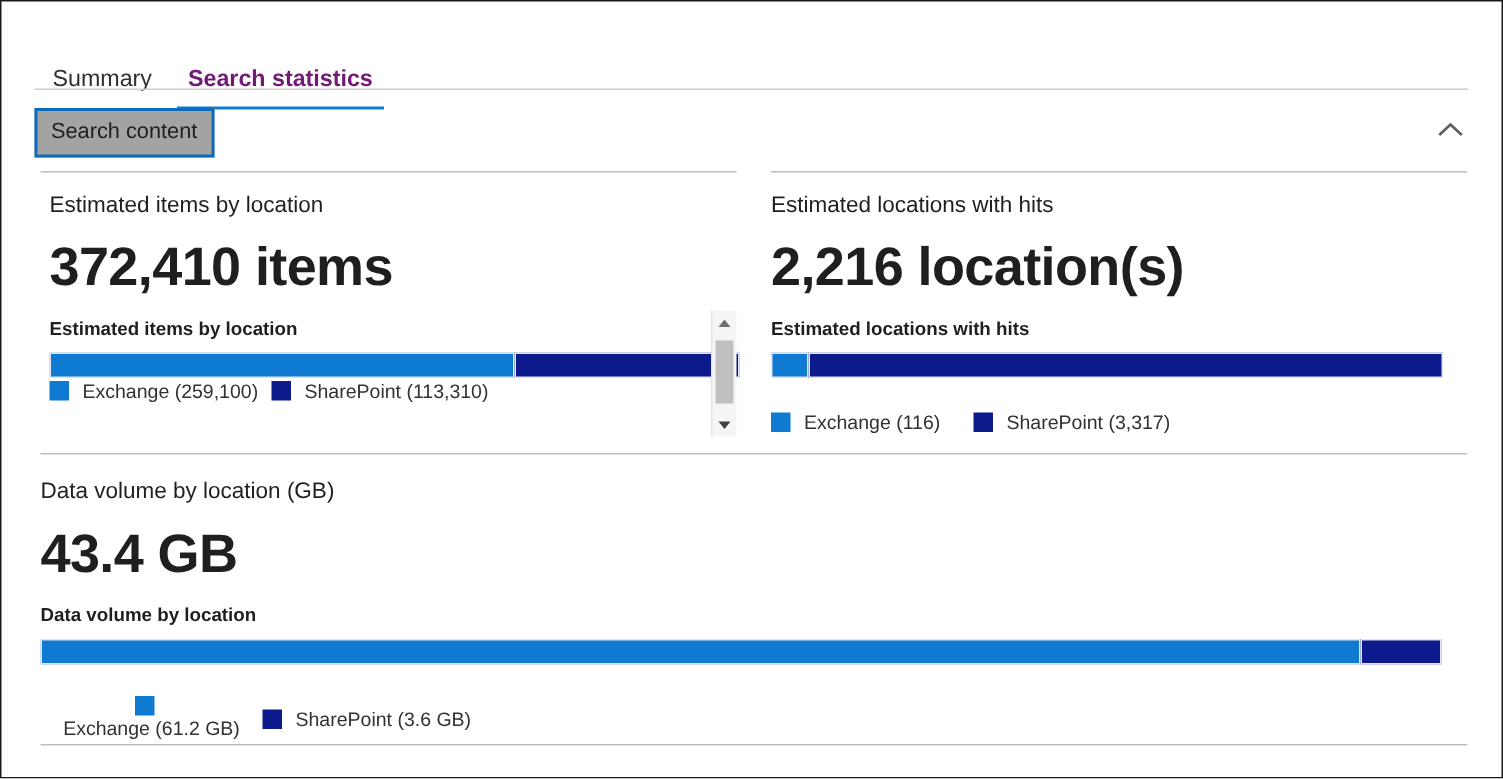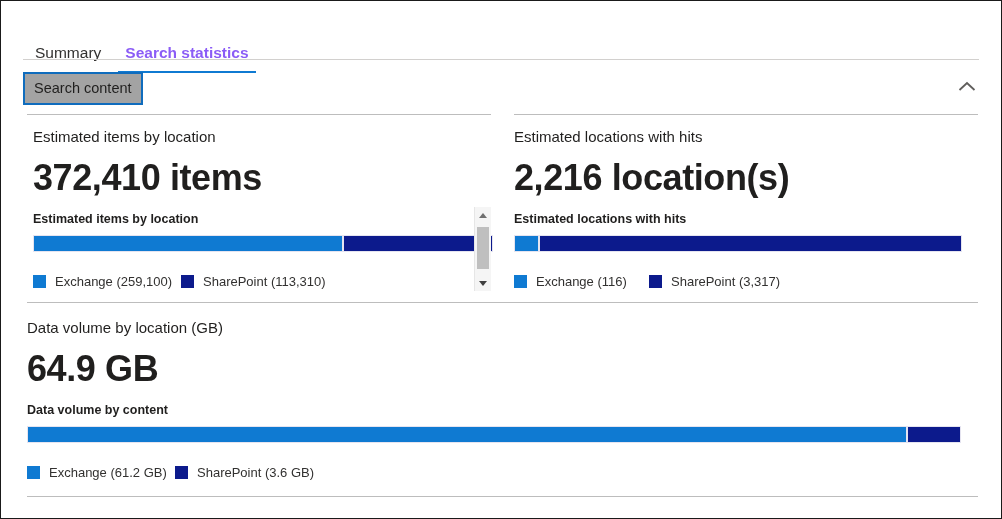--- a/index.html
+++ b/index.html
@@ -36,21 +36,21 @@
   .tab {
     position: relative;
     padding: 14px 12px 10px 12px;
     font-size: 15.5px;
     color: #323130;
     cursor: pointer;
     white-space: nowrap;
     line-height: 20px;
   }
   .tab.inactive { color: #323130; font-weight: 400; }
-  .tab.active { color: #8b5cf6; font-weight: 700; }
+  .tab.active { color: #701a75; font-weight: 700; }
   .tab.active::after {
     content: "";
     position: absolute;
     left: 5px; right: 5px;
     bottom: 0px;
     height: 2.5px;
     background: #0f7ad2;
   }
 
   
@@ -231,21 +231,21 @@
 
     <div class="panel-value" style="margin-top:11px;">372,410 items</div>
 
     <div class="chart-label" style="margin-top:13px;">Estimated items by location</div>
 
     <div class="bar" style="margin-top:8px; width:460px;">
       <div class="bar-seg" style="width:67.4%; background:#0f7ad2;"></div>
       <div class="bar-seg" style="width:32.6%; background:#0c1a8c;"></div>
     </div>
 
-    <div class="legend" style="margin-top:21px;">
+    <div class="legend" style="">
       <div class="legend-item" style="width:148px;">
         <span class="legend-swatch" style="background:#0f7ad2;"></span>
         <span class="legend-text">Exchange (259,100)</span>
       </div>
       <div class="legend-item">
         <span class="legend-swatch" style="background:#0c1a8c;"></span>
         <span class="legend-text">SharePoint (113,310)</span>
       </div>
     </div>
   </div>
@@ -284,31 +284,31 @@
       </div>
     </div>
   </div>
 
   <div class="hr dark" style="left:26px; top:301px; width:951px;"></div>
 
   <div class="panel" style="left:26px; top:317px; width:951px;">
 
     <div class="panel-title">Data volume by location (GB)</div>
 
-    <div class="panel-value" style="margin-top:11px;">64.9 GB</div>
-
-    <div class="chart-label" style="margin-top:13px;">Data volume by content</div>
+    <div class="panel-value" style="margin-top:11px;">43.4 GB</div>
+
+    <div class="chart-label" style="margin-top:13px;">Data volume by location</div>
 
     <div class="bar" style="margin-top:8px; width:934px;">
       <div class="bar-seg" style="width:94.2%; background:#0f7ad2;"></div>
       <div class="bar-seg" style="width:5.8%; background:#0c1a8c;"></div>
     </div>
 
     <div class="legend" style="margin-top:21px;">
-      <div class="legend-item" style="width:148px;">
+      <div class="legend-item" style="width:148px;flex-direction:column;">
         <span class="legend-swatch" style="background:#0f7ad2;"></span>
         <span class="legend-text">Exchange (61.2 GB)</span>
       </div>
       <div class="legend-item">
         <span class="legend-swatch" style="background:#0c1a8c;"></span>
         <span class="legend-text">SharePoint (3.6 GB)</span>
       </div>
     </div>
   </div>
 

